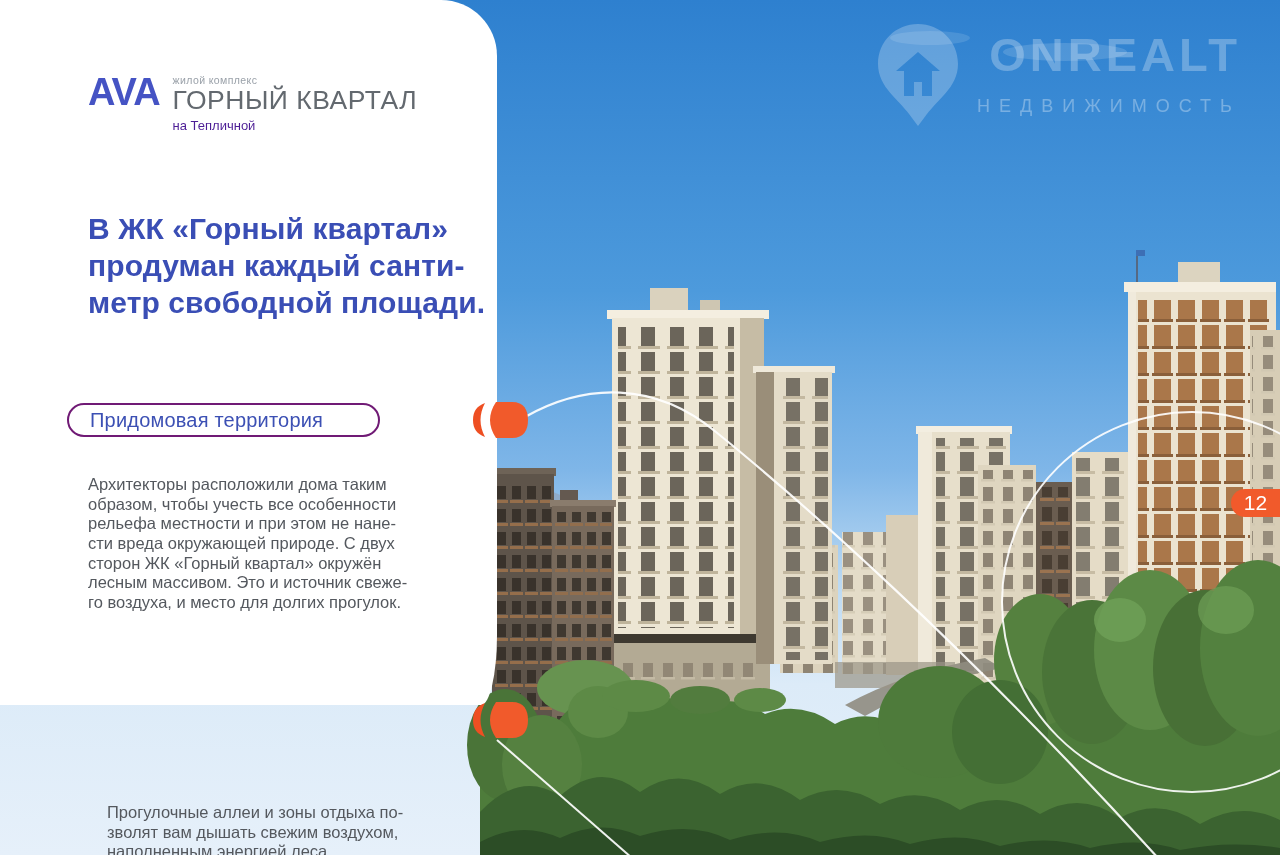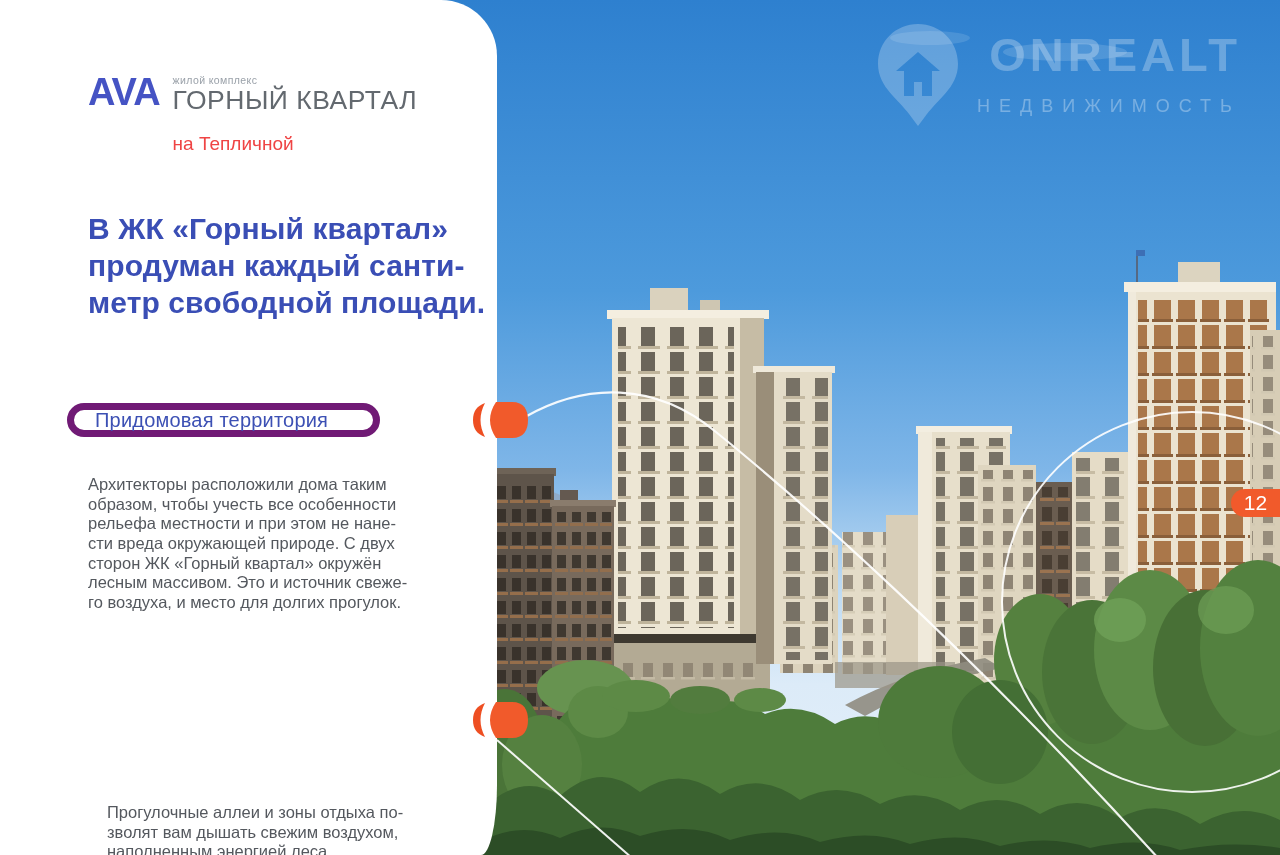--- a/index.html
+++ b/index.html
@@ -10,31 +10,31 @@
   .scene{position:absolute;left:0;top:0;display:block;}
   
   .watermark{position:absolute;left:874px;top:22px;display:flex;align-items:center;gap:15px;pointer-events:none;text-align:right;}
   .wm-brand{font-size:47px;font-weight:800;color:rgba(255,255,255,.27);letter-spacing:4px;line-height:1;}
   .wm-sub{font-size:18px;font-weight:400;color:rgba(255,255,255,.32);letter-spacing:9px;margin-top:18px;}
   
   .page-badge{position:absolute;right:0;top:489px;width:49px;height:28px;background:#F15A2B;
               border-radius:17px 0 0 17px;color:#fff;font-size:21px;font-weight:500;
               display:flex;align-items:center;justify-content:center;}
   
-  .panel{position:absolute;left:0;top:0;width:497px;height:855px;background:#ffffff;
+  .panel{position:absolute;left:0;top:0;width:497px;height:705px;background:#ffffff;
          border-top-right-radius:56px;border-bottom-right-radius:16px 70px;}
   .logo-row{position:absolute;left:88px;top:74px;display:flex;align-items:flex-start;}
   .ava{font-size:38px;font-weight:800;color:#4553C4;line-height:.95;letter-spacing:-1px;}
   .logo-right{margin-left:13px;}
   .logo-type{display:block;font-size:10.5px;color:#9AA1A9;letter-spacing:.4px;}
   .logo-name{display:block;font-size:26.5px;color:#63696F;line-height:1.02;letter-spacing:.5px;white-space:nowrap;margin-top:1px;}
-  .logo-loc{display:block;font-size:19px;color:#ef4444;margin-top:19px;}
+  .logo-loc{display:block;font-size:13px;color:#4c1d95;margin-top:4px;}
   .headline{position:absolute;left:88px;top:211px;margin:0;font-size:30px;line-height:1.23;
             font-weight:700;color:#3A4EB5;white-space:pre-line;letter-spacing:.1px;}
-  .pill{position:absolute;left:67px;width:313px;height:34px;border:7px solid #701a75;border-radius:18px;
+  .pill{position:absolute;left:67px;width:313px;height:34px;border:2px solid #701a75;border-radius:18px;
         background:#fff;display:flex;align-items:center;padding-left:21px;box-sizing:border-box;cursor:pointer;}
   .pill-label{font-size:20px;color:#3C50B4;font-weight:500;letter-spacing:.2px;}
   #pill1{top:403px;}  #pill2{top:703px;}
   .para{position:absolute;left:88px;width:345px;margin:0;font-size:16.5px;line-height:1.19;
         color:#54585E;white-space:pre-line;}
   #para1{top:475px;}  #para2{top:803px;margin-left:19px;}
   .tab{position:absolute;width:56px;height:36px;}
   #tab1{left:472px;top:402px;}  #tab2{left:472px;top:702px;}
 </style>
 </head>

